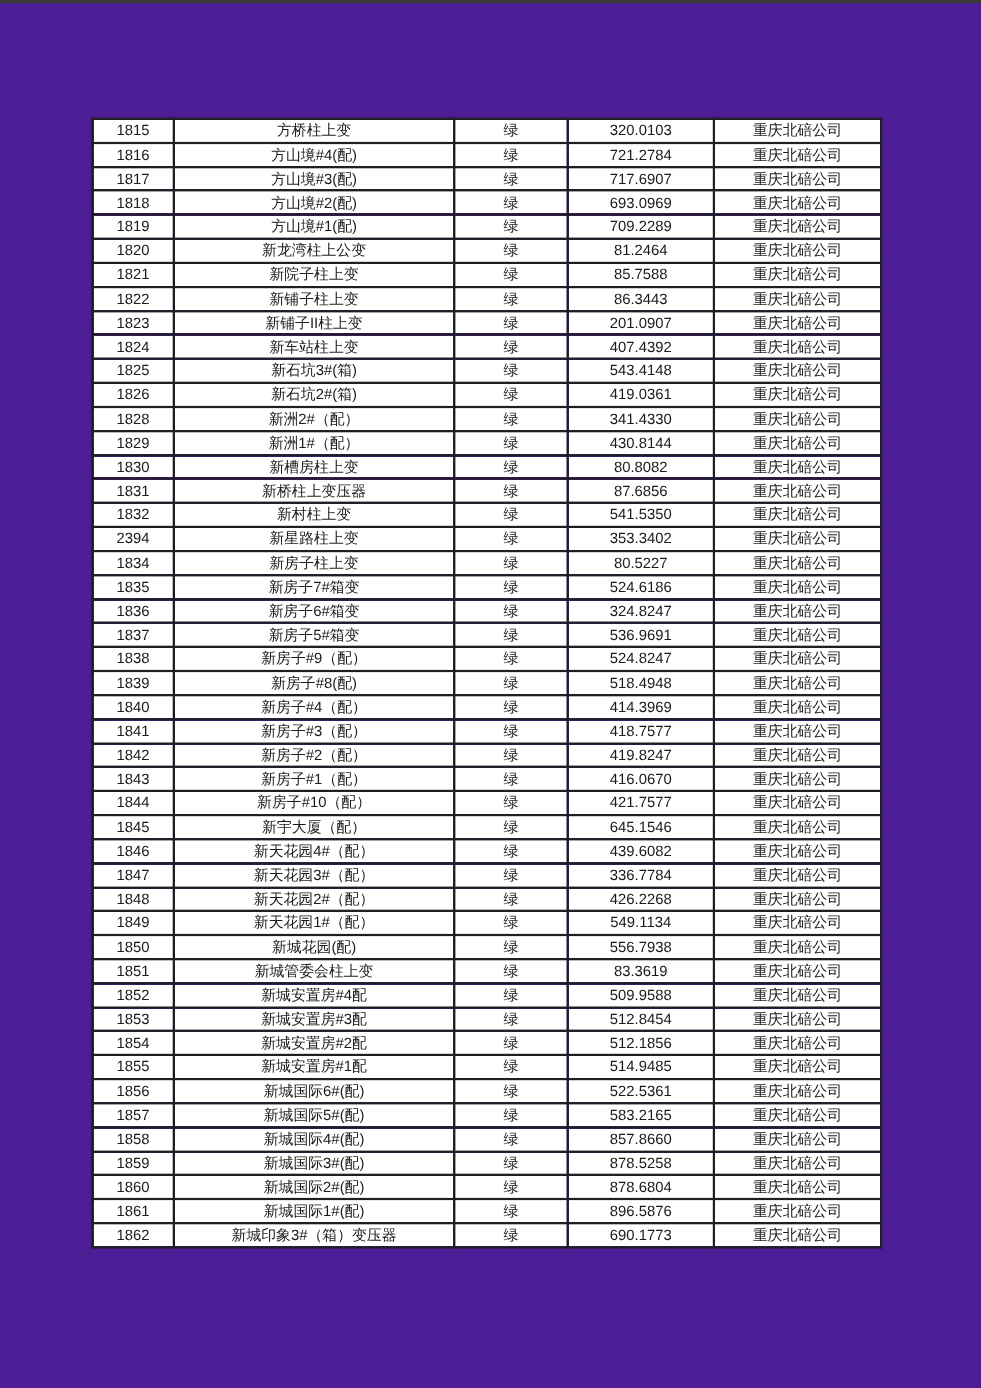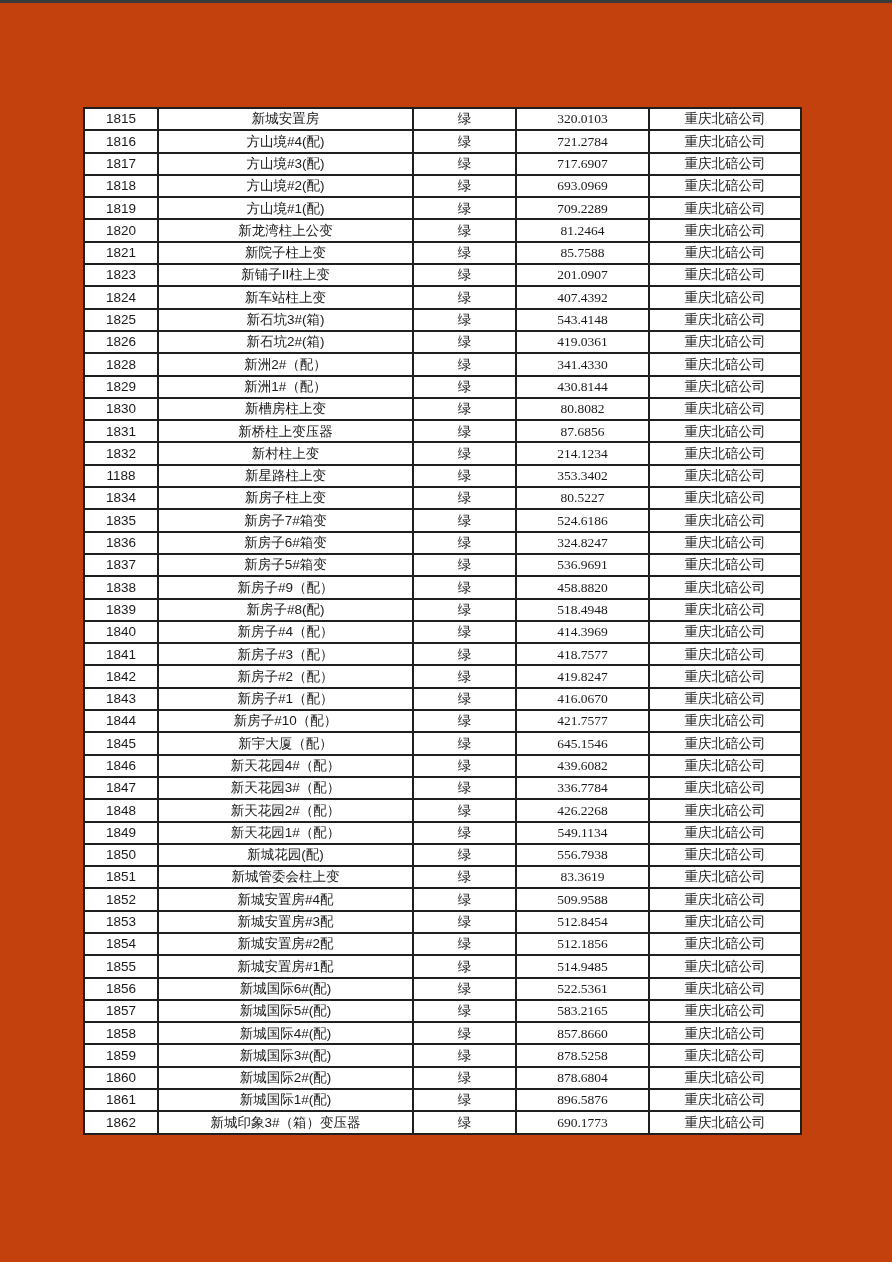--- a/index.html
+++ b/index.html
@@ -8,21 +8,21 @@
     width: 892px;
     height: 1262px;
     background: #ffffff;
     overflow: hidden;
     font-family: "Liberation Sans", "DejaVu Sans", sans-serif;
   }
   .page {
     position: relative;
     width: 892px;
     height: 1262px;
-    background: #c2410c;
+    background: #4c1d95;
   }
   .top-strip {
     position: absolute;
     top: 0;
     left: 0;
     width: 892px;
     height: 3px;
     background: #3a3a3a;
   }
   table.data-table {
@@ -43,40 +43,40 @@
     color: #1a1a1a;
     padding: 0 2px;
     white-space: nowrap;
     overflow: hidden;
     background: #ffffff;
     line-height: 1;
   }
   .col-id      { width: 74px;  }
   .col-name    { width: 255px; }
   .col-status  { width: 103px; }
-  .col-value   { width: 133px; font-family: Liberation Serif, serif; }
+  .col-value   { width: 133px; }
   .col-company { width: 152px; }
 </style>
 </head>
 <body>
 
 <div class="page">
   <div class="top-strip"></div>
   <table class="data-table">
     <colgroup>
       <col class="col-id">
       <col class="col-name">
       <col class="col-status">
       <col class="col-value">
       <col class="col-company">
     </colgroup>
     <tbody>
         <tr>
           <td class="col-id">1815</td>
-          <td class="col-name">新城安置房</td>
+          <td class="col-name">方桥柱上变</td>
           <td class="col-status">绿</td>
           <td class="col-value">320.0103</td>
           <td class="col-company">重庆北碚公司</td>
         </tr>
         <tr>
           <td class="col-id">1816</td>
           <td class="col-name">方山境#4(配)</td>
           <td class="col-status">绿</td>
           <td class="col-value">721.2784</td>
           <td class="col-company">重庆北碚公司</td>
@@ -110,20 +110,27 @@
           <td class="col-company">重庆北碚公司</td>
         </tr>
         <tr>
           <td class="col-id">1821</td>
           <td class="col-name">新院子柱上变</td>
           <td class="col-status">绿</td>
           <td class="col-value">85.7588</td>
           <td class="col-company">重庆北碚公司</td>
         </tr>
         <tr>
+          <td class="col-id">1822</td>
+          <td class="col-name">新铺子柱上变</td>
+          <td class="col-status">绿</td>
+          <td class="col-value">86.3443</td>
+          <td class="col-company">重庆北碚公司</td>
+        </tr>
+        <tr>
           <td class="col-id">1823</td>
           <td class="col-name">新铺子II柱上变</td>
           <td class="col-status">绿</td>
           <td class="col-value">201.0907</td>
           <td class="col-company">重庆北碚公司</td>
         </tr>
         <tr>
           <td class="col-id">1824</td>
           <td class="col-name">新车站柱上变</td>
           <td class="col-status">绿</td>
@@ -169,25 +176,25 @@
           <td class="col-id">1831</td>
           <td class="col-name">新桥柱上变压器</td>
           <td class="col-status">绿</td>
           <td class="col-value">87.6856</td>
           <td class="col-company">重庆北碚公司</td>
         </tr>
         <tr>
           <td class="col-id">1832</td>
           <td class="col-name">新村柱上变</td>
           <td class="col-status">绿</td>
-          <td class="col-value">214.1234</td>
-          <td class="col-company">重庆北碚公司</td>
-        </tr>
-        <tr>
-          <td class="col-id">1188</td>
+          <td class="col-value">541.5350</td>
+          <td class="col-company">重庆北碚公司</td>
+        </tr>
+        <tr>
+          <td class="col-id">2394</td>
           <td class="col-name">新星路柱上变</td>
           <td class="col-status">绿</td>
           <td class="col-value">353.3402</td>
           <td class="col-company">重庆北碚公司</td>
         </tr>
         <tr>
           <td class="col-id">1834</td>
           <td class="col-name">新房子柱上变</td>
           <td class="col-status">绿</td>
           <td class="col-value">80.5227</td>
@@ -211,21 +218,21 @@
           <td class="col-id">1837</td>
           <td class="col-name">新房子5#箱变</td>
           <td class="col-status">绿</td>
           <td class="col-value">536.9691</td>
           <td class="col-company">重庆北碚公司</td>
         </tr>
         <tr>
           <td class="col-id">1838</td>
           <td class="col-name">新房子#9（配）</td>
           <td class="col-status">绿</td>
-          <td class="col-value">458.8820</td>
+          <td class="col-value">524.8247</td>
           <td class="col-company">重庆北碚公司</td>
         </tr>
         <tr>
           <td class="col-id">1839</td>
           <td class="col-name">新房子#8(配)</td>
           <td class="col-status">绿</td>
           <td class="col-value">518.4948</td>
           <td class="col-company">重庆北碚公司</td>
         </tr>
         <tr>

